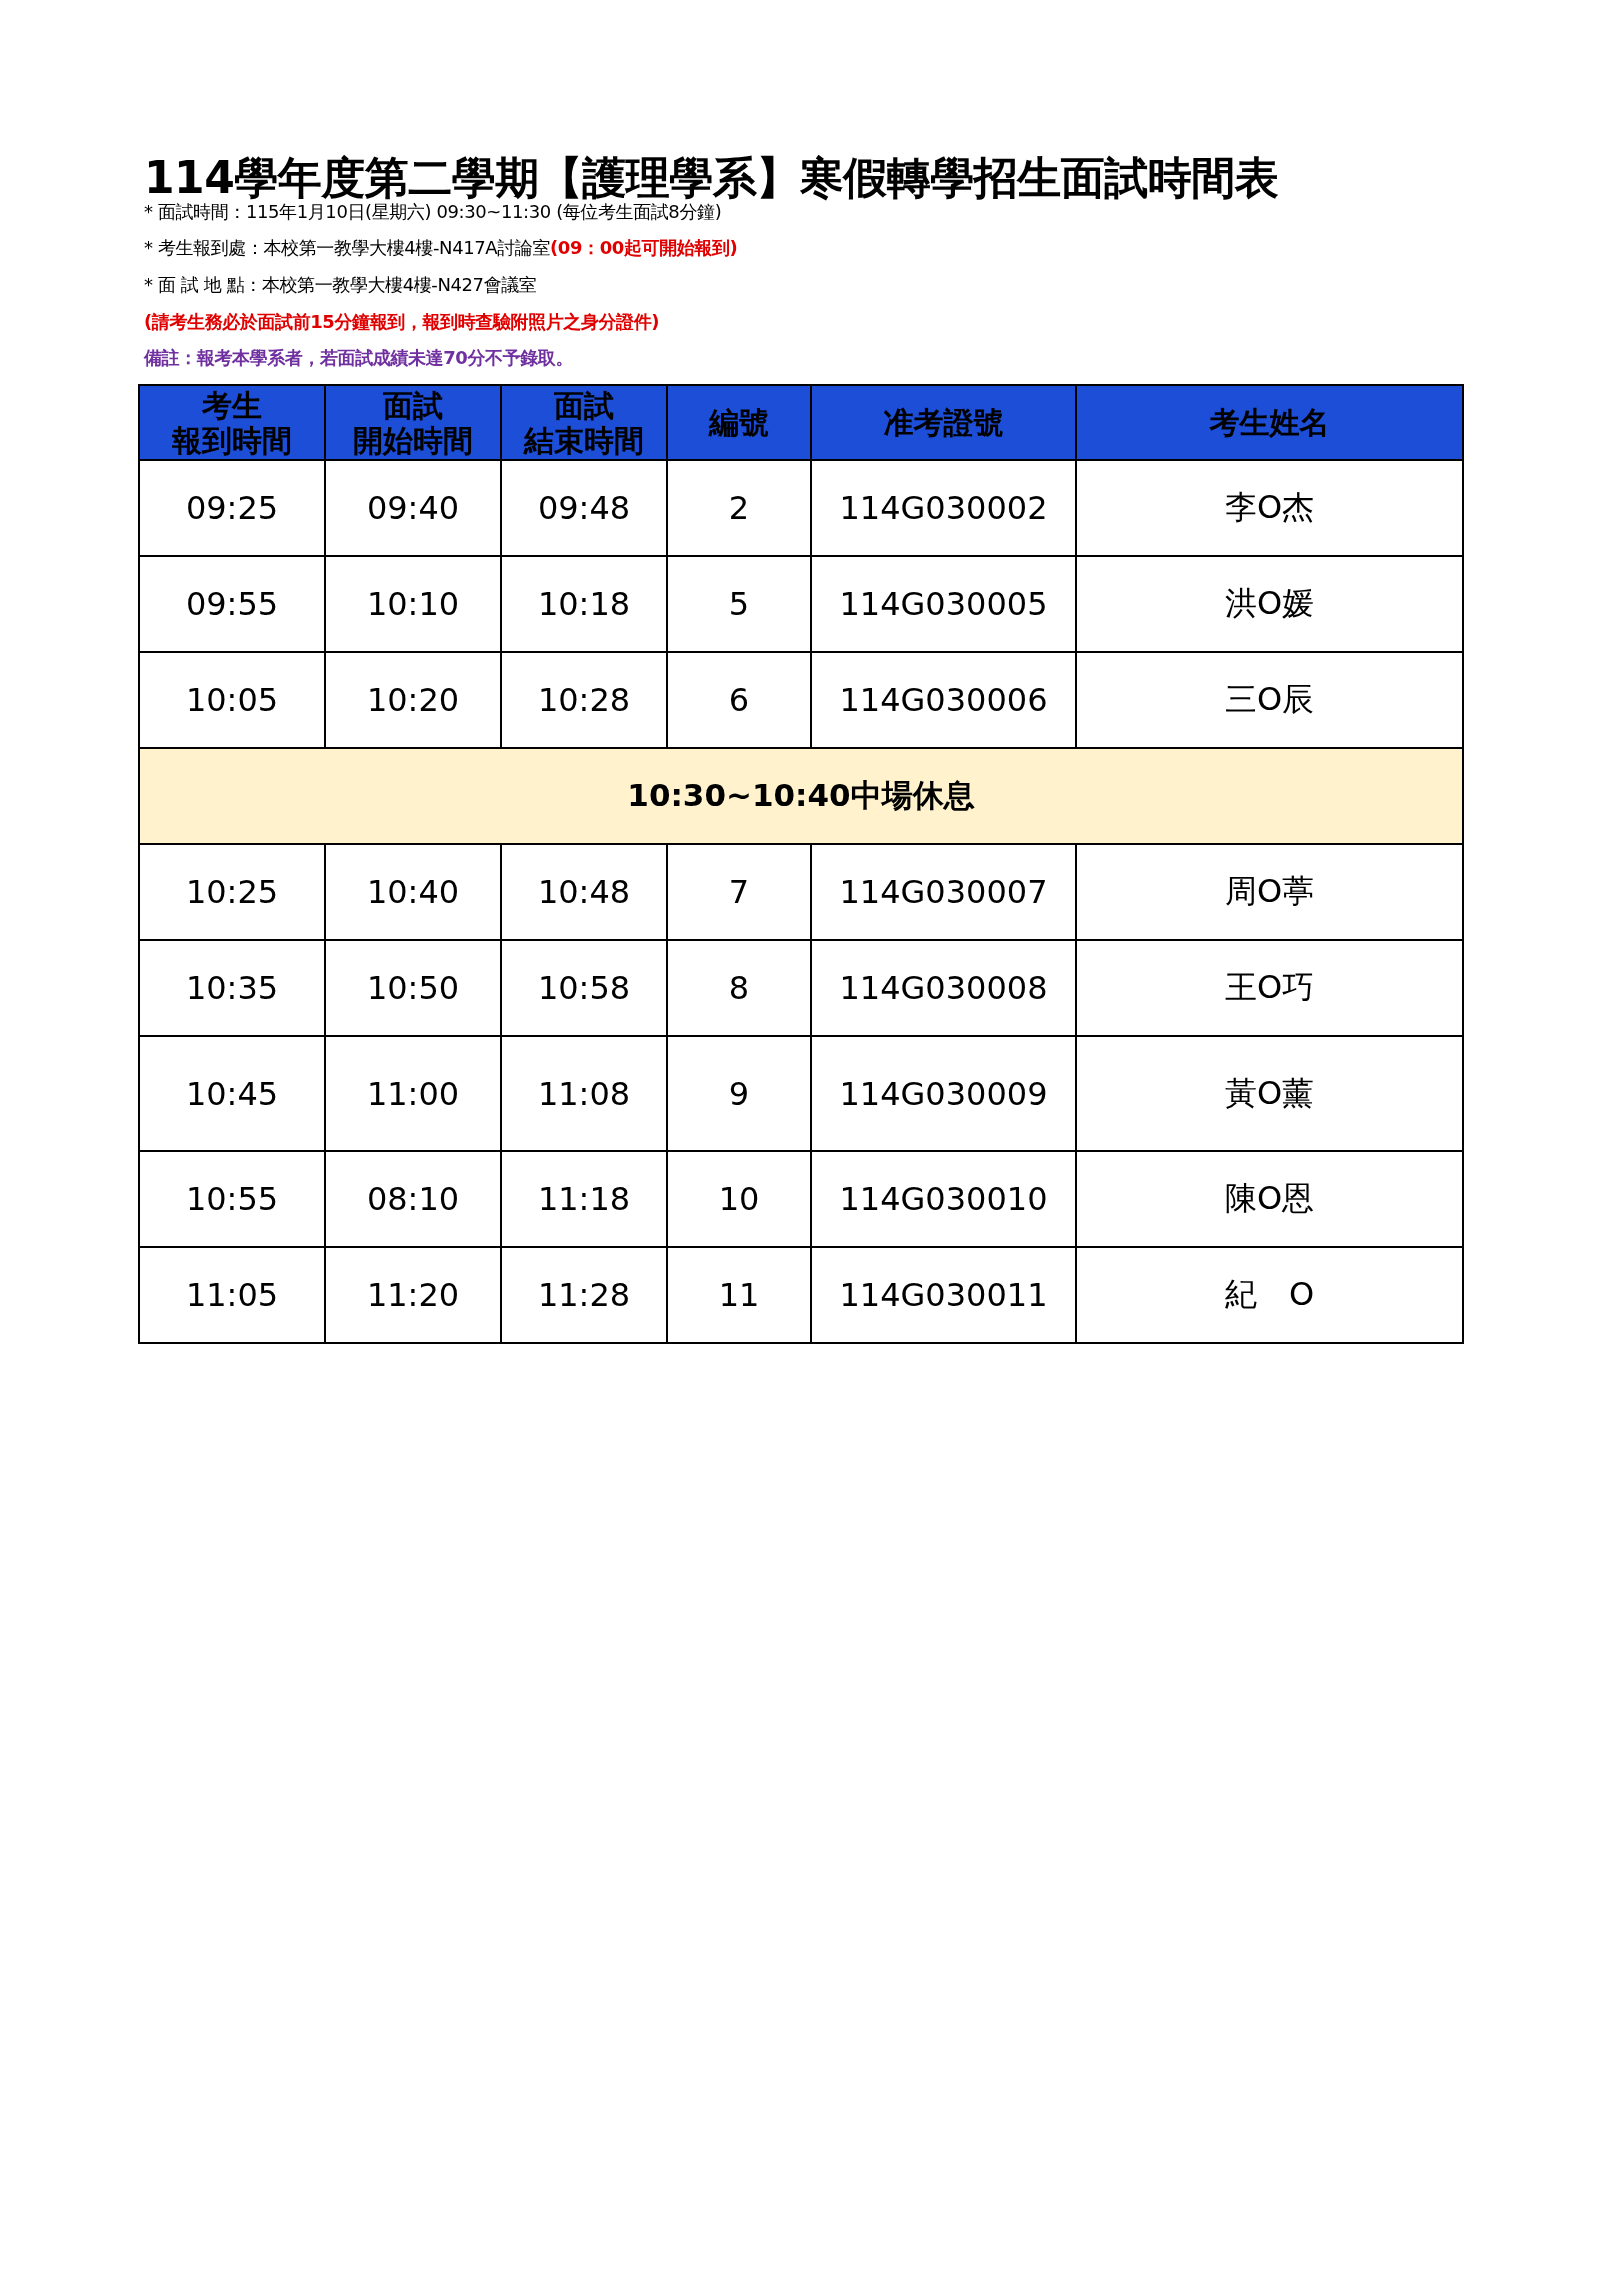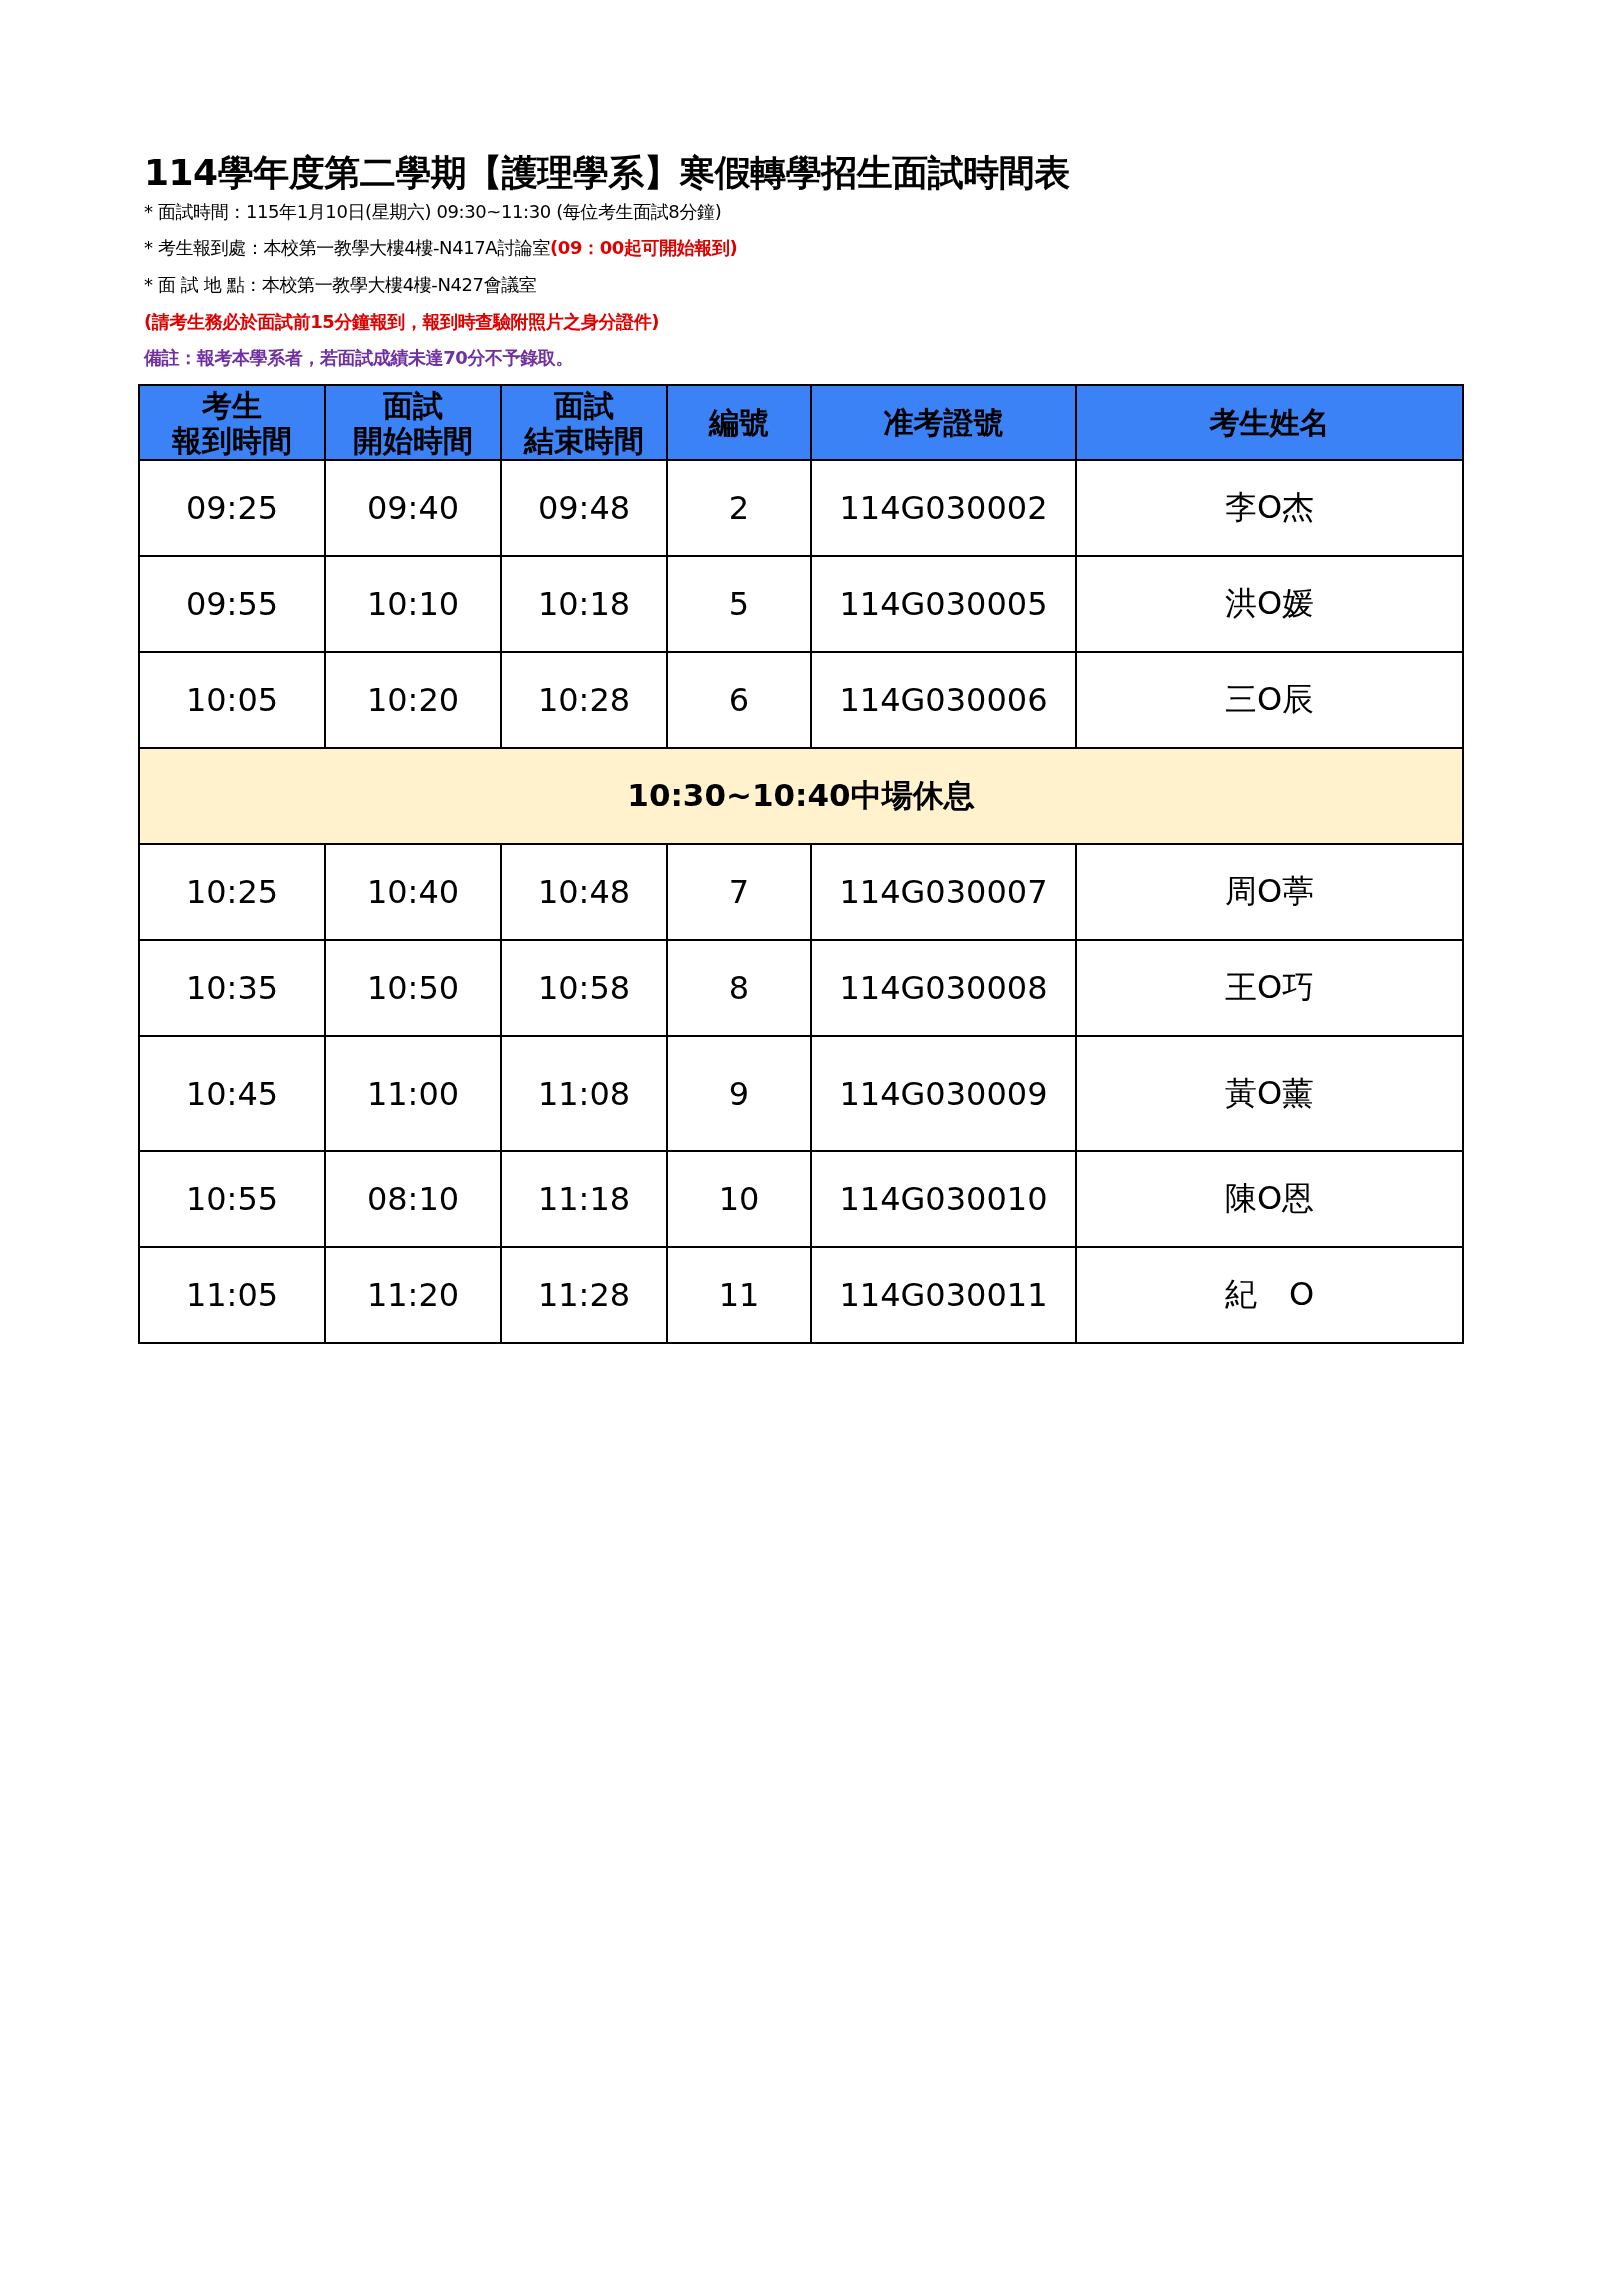--- a/index.html
+++ b/index.html
@@ -1,30 +1,30 @@
 <!DOCTYPE html>
 <html><head>
 <meta charset="utf-8">
 <style>
   html, body { margin:0; padding:0; background:#ffffff; }
   body { width:1621px; height:2293px; position:relative; overflow:hidden;
          font-family:"DejaVu Sans", "Liberation Sans", sans-serif; color:#000; }
-  .title { position:absolute; left:144px; top:149px; font-size:36px; font-weight:bold; letter-spacing:-0.5px; white-space:nowrap; }
+  .title { position:absolute; left:144px; top:149px; font-size:44px; font-weight:bold; letter-spacing:-0.5px; white-space:nowrap; }
   .line { position:absolute; left:144px; font-size:18px; white-space:nowrap; letter-spacing:-0.4px; }
   .l1 { top:200px; }
   .l2 { top:236px; }
   .l3 { top:273px; }
   .l4 { top:310px; color:#E00000; font-weight:bold; }
   .l5 { top:346px; color:#7030A0; font-weight:bold; }
   .red { color:#E00000; font-weight:bold; }
 
   table.sched { position:absolute; left:138px; top:384px; width:1324px;
                 border-collapse:collapse; table-layout:fixed; }
   table.sched th, table.sched td { border:2.9px solid #000; text-align:center; vertical-align:middle; padding:0; }
-  table.sched th { background:#3b82f6; font-weight:bold; font-size:30px; line-height:35px; height:73px; }
+  table.sched th { background:#1d4ed8; font-weight:bold; font-size:30px; line-height:35px; height:73px; }
   table.sched td { font-size:32px; height:94px; }
   table.sched tr.tall td { height:113px; }
   table.sched td.break { background:#FFF2CC; font-weight:bold; font-size:31px; }
   .hdr-line { display:block; }
 </style>
 </head>
 <body>
 
 <div class="title">114學年度第二學期【護理學系】寒假轉學招生面試時間表</div>
 <div class="line l1">* 面試時間：115年1月10日(星期六) 09:30~11:30 (每位考生面試8分鐘)</div>

